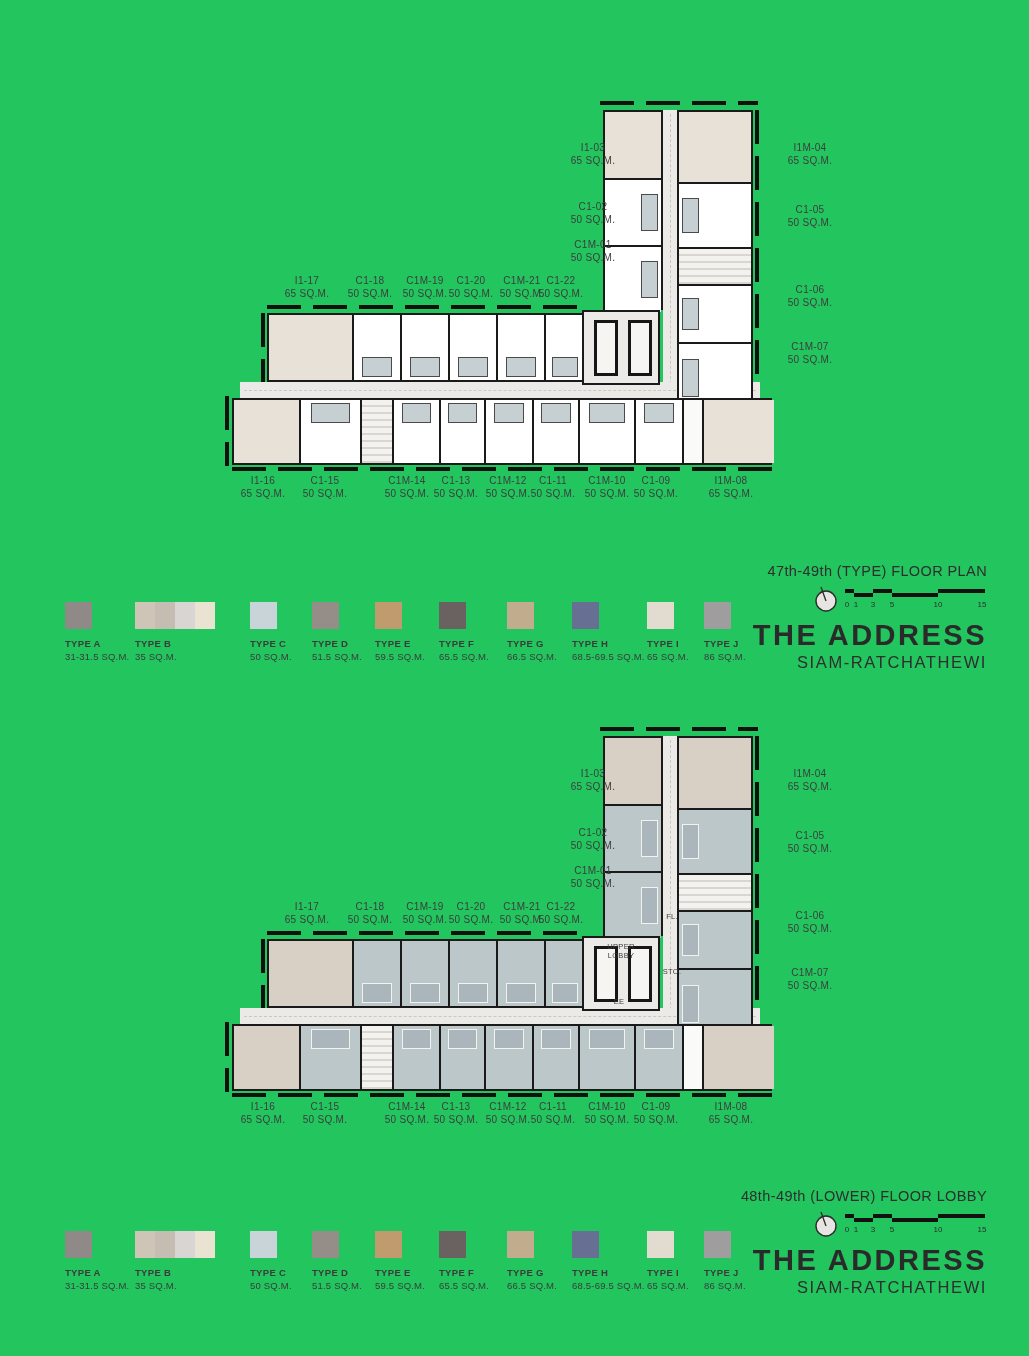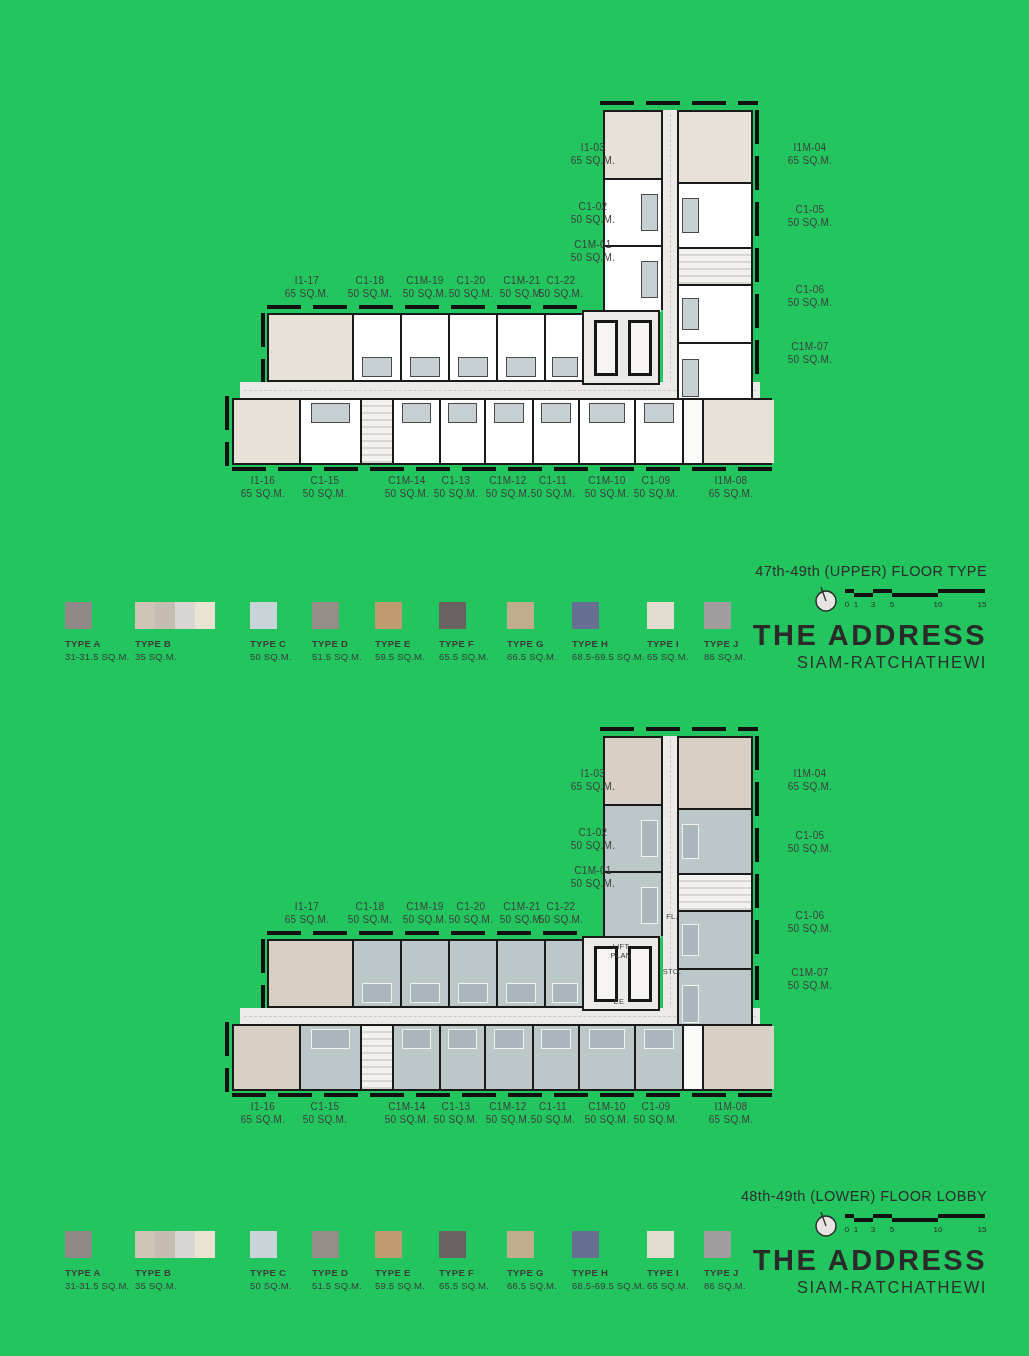--- a/index.html
+++ b/index.html
@@ -237,21 +237,21 @@
         <span>C1-09</span>
         <span>50 SQ.M.</span>
       </div>
     <div class="ulabel" style="left:731px;top:475px">
         <span>I1M-08</span>
         <span>65 SQ.M.</span>
       </div>
   </section>
 
   <div class="titleblock" style="top:563px">
-    <div class="plantitle">47th-49th (UPPER) FLOOR TYPE</div>
+    <div class="plantitle">47th-49th (TYPE) FLOOR PLAN</div>
     <div class="scalerow">
       <svg class="compass" width="26" height="28" viewBox="0 0 26 28">
         <circle cx="13" cy="16" r="10" fill="#e6e5e2" stroke="#2b2b2b" stroke-width="1.4"></circle>
         <line x1="13" y1="16" x2="8" y2="2" stroke="#2b2b2b" stroke-width="1.3"></line>
       </svg>
       <div class="scalebar">
         <span class="sg t" style="left:0;width:9px"></span>
         <span class="sg b" style="left:9px;width:19px"></span>
         <span class="sg t" style="left:28px;width:19px"></span>
         <span class="sg b" style="left:47px;width:46px"></span>
@@ -407,22 +407,22 @@
         </div>
       <div class="cell c" style="left:400px;width:48px">
           <div class="bath"></div>
         </div>
       <div class="cell sv" style="left:448px;width:20px"></div>
       <div class="cell i" style="left:468px;width:72px"></div>
     </div>
 
     <div class="ilabel" style="left:672px;top:286px">FL.</div>
     <div class="ilabel" style="left:621px;top:316px">
-        <span style="display:block">LIFT</span>
-        <span style="display:block">PLAN</span>
+        <span style="display:block">UPPER</span>
+        <span style="display:block">LOBBY</span>
       </div>
     <div class="ilabel" style="left:672px;top:341px">STO.</div>
     <div class="ilabel" style="left:619px;top:371px">EE</div>
 
     <div class="ulabel" style="left:593px;top:142px">
         <span>I1-03</span>
         <span>65 SQ.M.</span>
       </div>
     <div class="ulabel" style="left:593px;top:201px">
         <span>C1-02</span>

